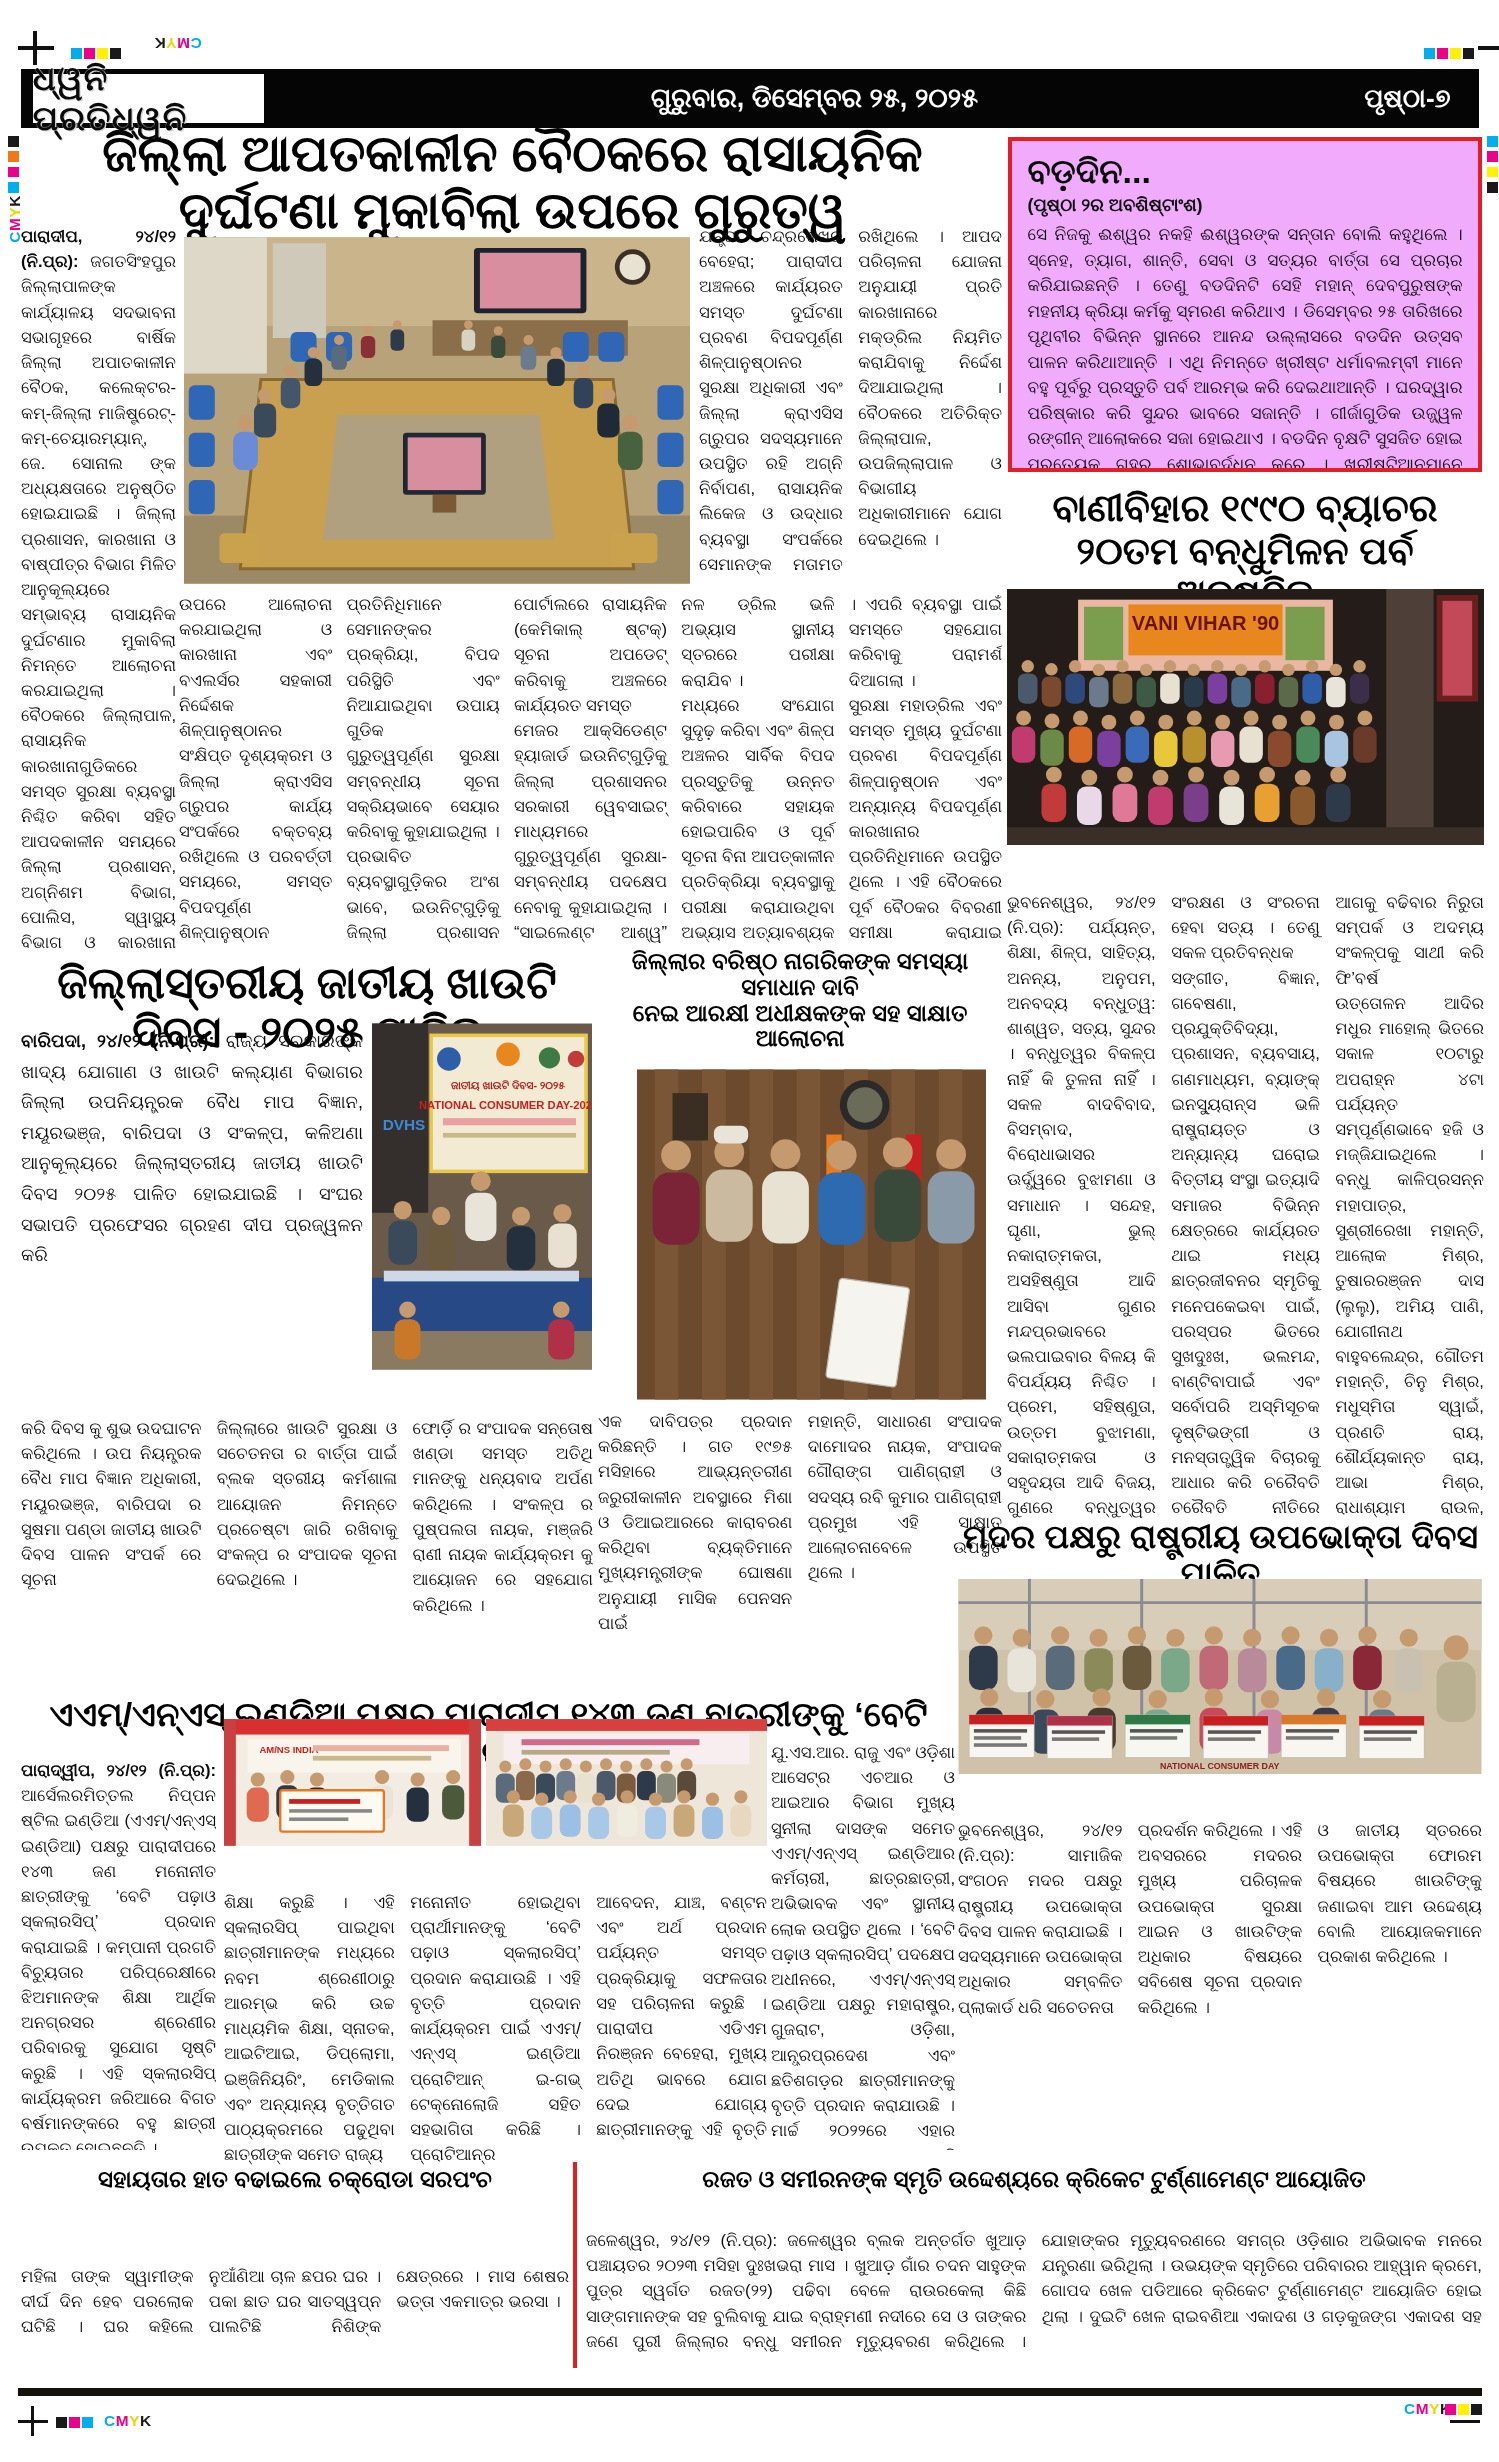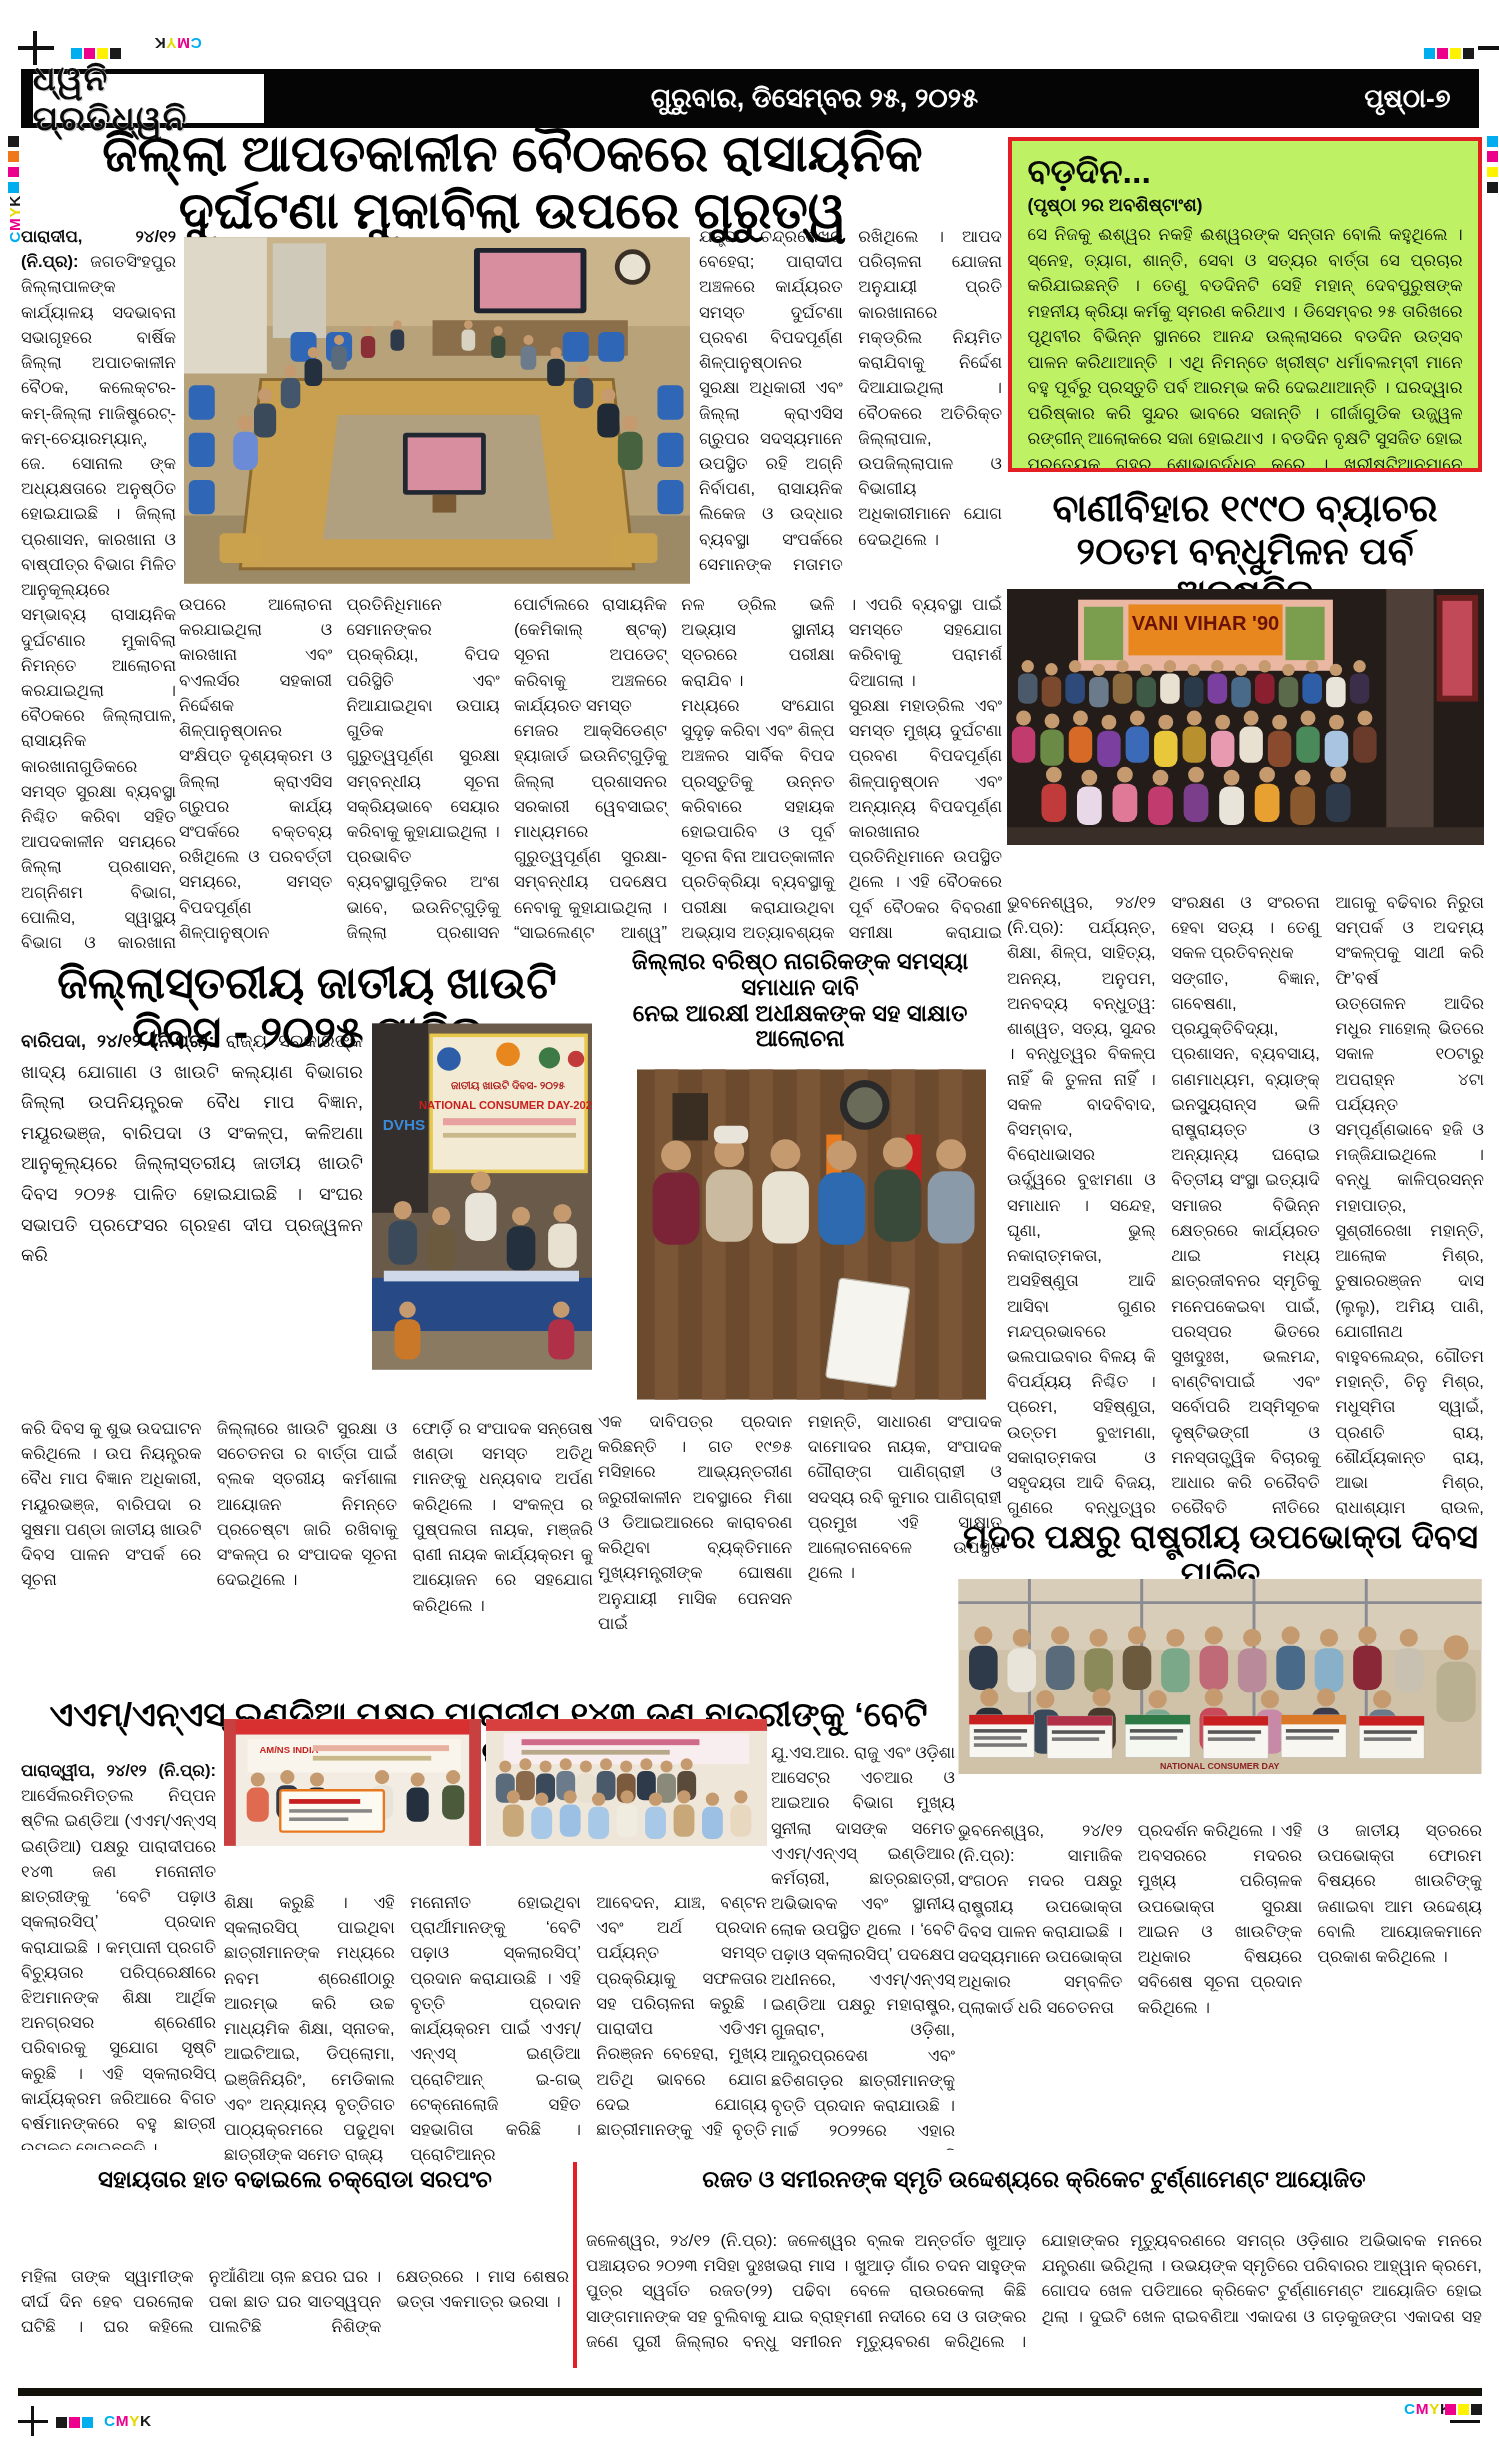--- a/index.html
+++ b/index.html
@@ -18,21 +18,21 @@
   .hl-main{font-size:51px;}
   .hl-xl{font-size:38px;}
   .hl-lg{font-size:44px;}
   .hl-md{font-size:23px;}
   
   .bodytxt{font-size:16.6px;line-height:1.52;text-align:justify;word-break:break-word;}
   .cols2{column-count:2;column-gap:15.4px;}
   .cols3{column-count:3;column-gap:15.4px;margin-top:36px;}
   .dateline{font-weight:700;}
   
-  .redbox{border:4.1px solid #e31e24;background:#bef264;box-sizing:border-box;padding:10.7px 15.4px;}
+  .redbox{border:4.1px solid #e31e24;background:#f0abfc;box-sizing:border-box;padding:10.7px 15.4px;}
   .redbox-title{font-size:34px;font-weight:800;}
   .redbox-cont{font-size:18px;font-weight:700;margin-top:3.6px;}
   .redbox-body{font-size:17px;line-height:1.5;text-align:justify;margin-top:6px;}
   .photo{display:block;}
   .rule-bottom{background:#12120a;}
   .vrule-red{background:#e31e24;}
   
   .cmyk-text{font-size:15.4px;font-weight:700;letter-spacing:0.6px;}
   .c-c{color:#00aeef}.c-m{color:#ec008c}.c-y{color:#e8d800}.c-k{color:#1a1a1a}
   .sq{display:inline-block;width:10.7px;height:10.7px;margin-right:2.4px;vertical-align:middle;}

